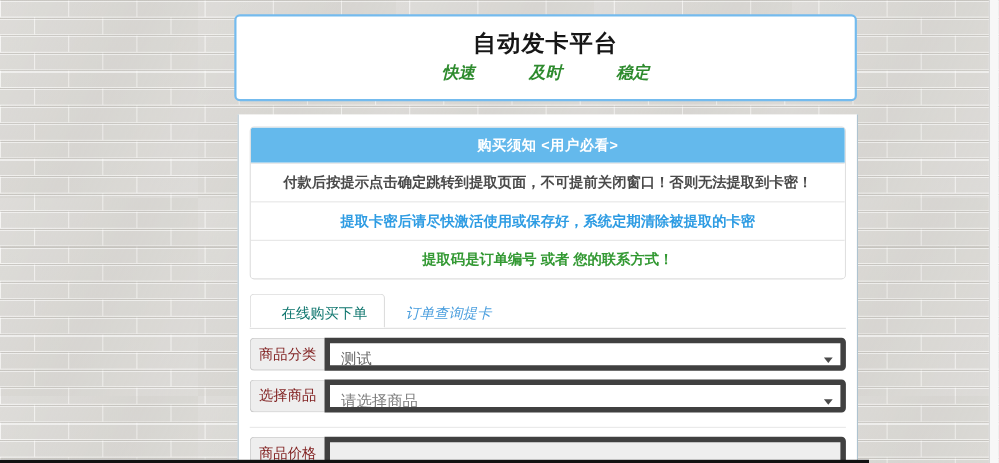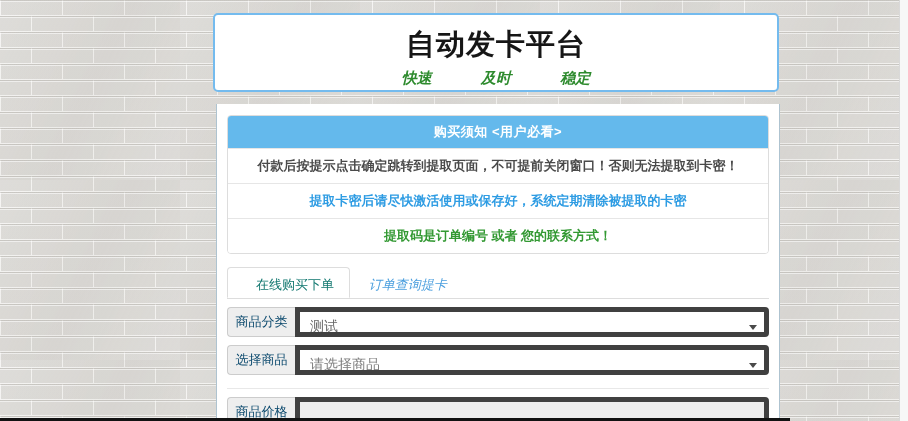--- a/index.html
+++ b/index.html
@@ -26,21 +26,21 @@
   }
 
   
   .title-box {
     position: absolute; left: 213px; top: 13px; width: 566px; height: 79px;
     box-sizing: border-box; background: #ffffff;
     border: 2px solid #74bbee; border-radius: 5px;
     text-align: center;
   }
   .site-title {
-    margin-top: 10px; font-size: 29px; font-weight: 700; color: #161616;
+    margin-top: 10px; font-size: 21px; font-weight: 700; color: #161616;
     letter-spacing: 1px;
   }
   .slogans { margin-top: 4px; font-size: 15px; color: #2e8b2e;
     font-family: "DejaVu Serif", "Liberation Serif", serif; font-style: italic; font-weight: 700; }
   .slogans span { margin: 0 22px; }
 
   
   .container {
     position: absolute; left: 216px; top: 104px; width: 564px; height: 317px;
     box-sizing: border-box; background: #ffffff;
@@ -78,21 +78,21 @@
   }
   .tab.link { color: #4a9ede; border: none; font-style: italic; }
 
   
   .form { margin-top: 6px; }
   .input-group { display: flex; height: 30px; margin-top: 8px; }
   .addon {
     box-sizing: border-box; width: 68px; flex: 0 0 68px;
     background: #eeeeee; border: 1px solid #cccccc; border-right: none;
     border-radius: 4px 0 0 4px;
-    font-size: 13px; color: #0c4a6e; text-align: center; line-height: 28px;
+    font-size: 13px; color: #7f1d1d; text-align: center; line-height: 28px;
   }
   .control {
     position: relative; flex: 1; box-sizing: border-box;
     border: 5px solid #404040; border-radius: 0 4px 4px 0;
     background: #ffffff; font-size: 14px; line-height: 28px;
     padding: 0 20px 0 10px; color: #666666; cursor: pointer;
     overflow: hidden; white-space: nowrap;
   }
   .control .placeholder { color: #7d7d7d; }
   .control.disabled { background: #eeeeee; cursor: default; }

